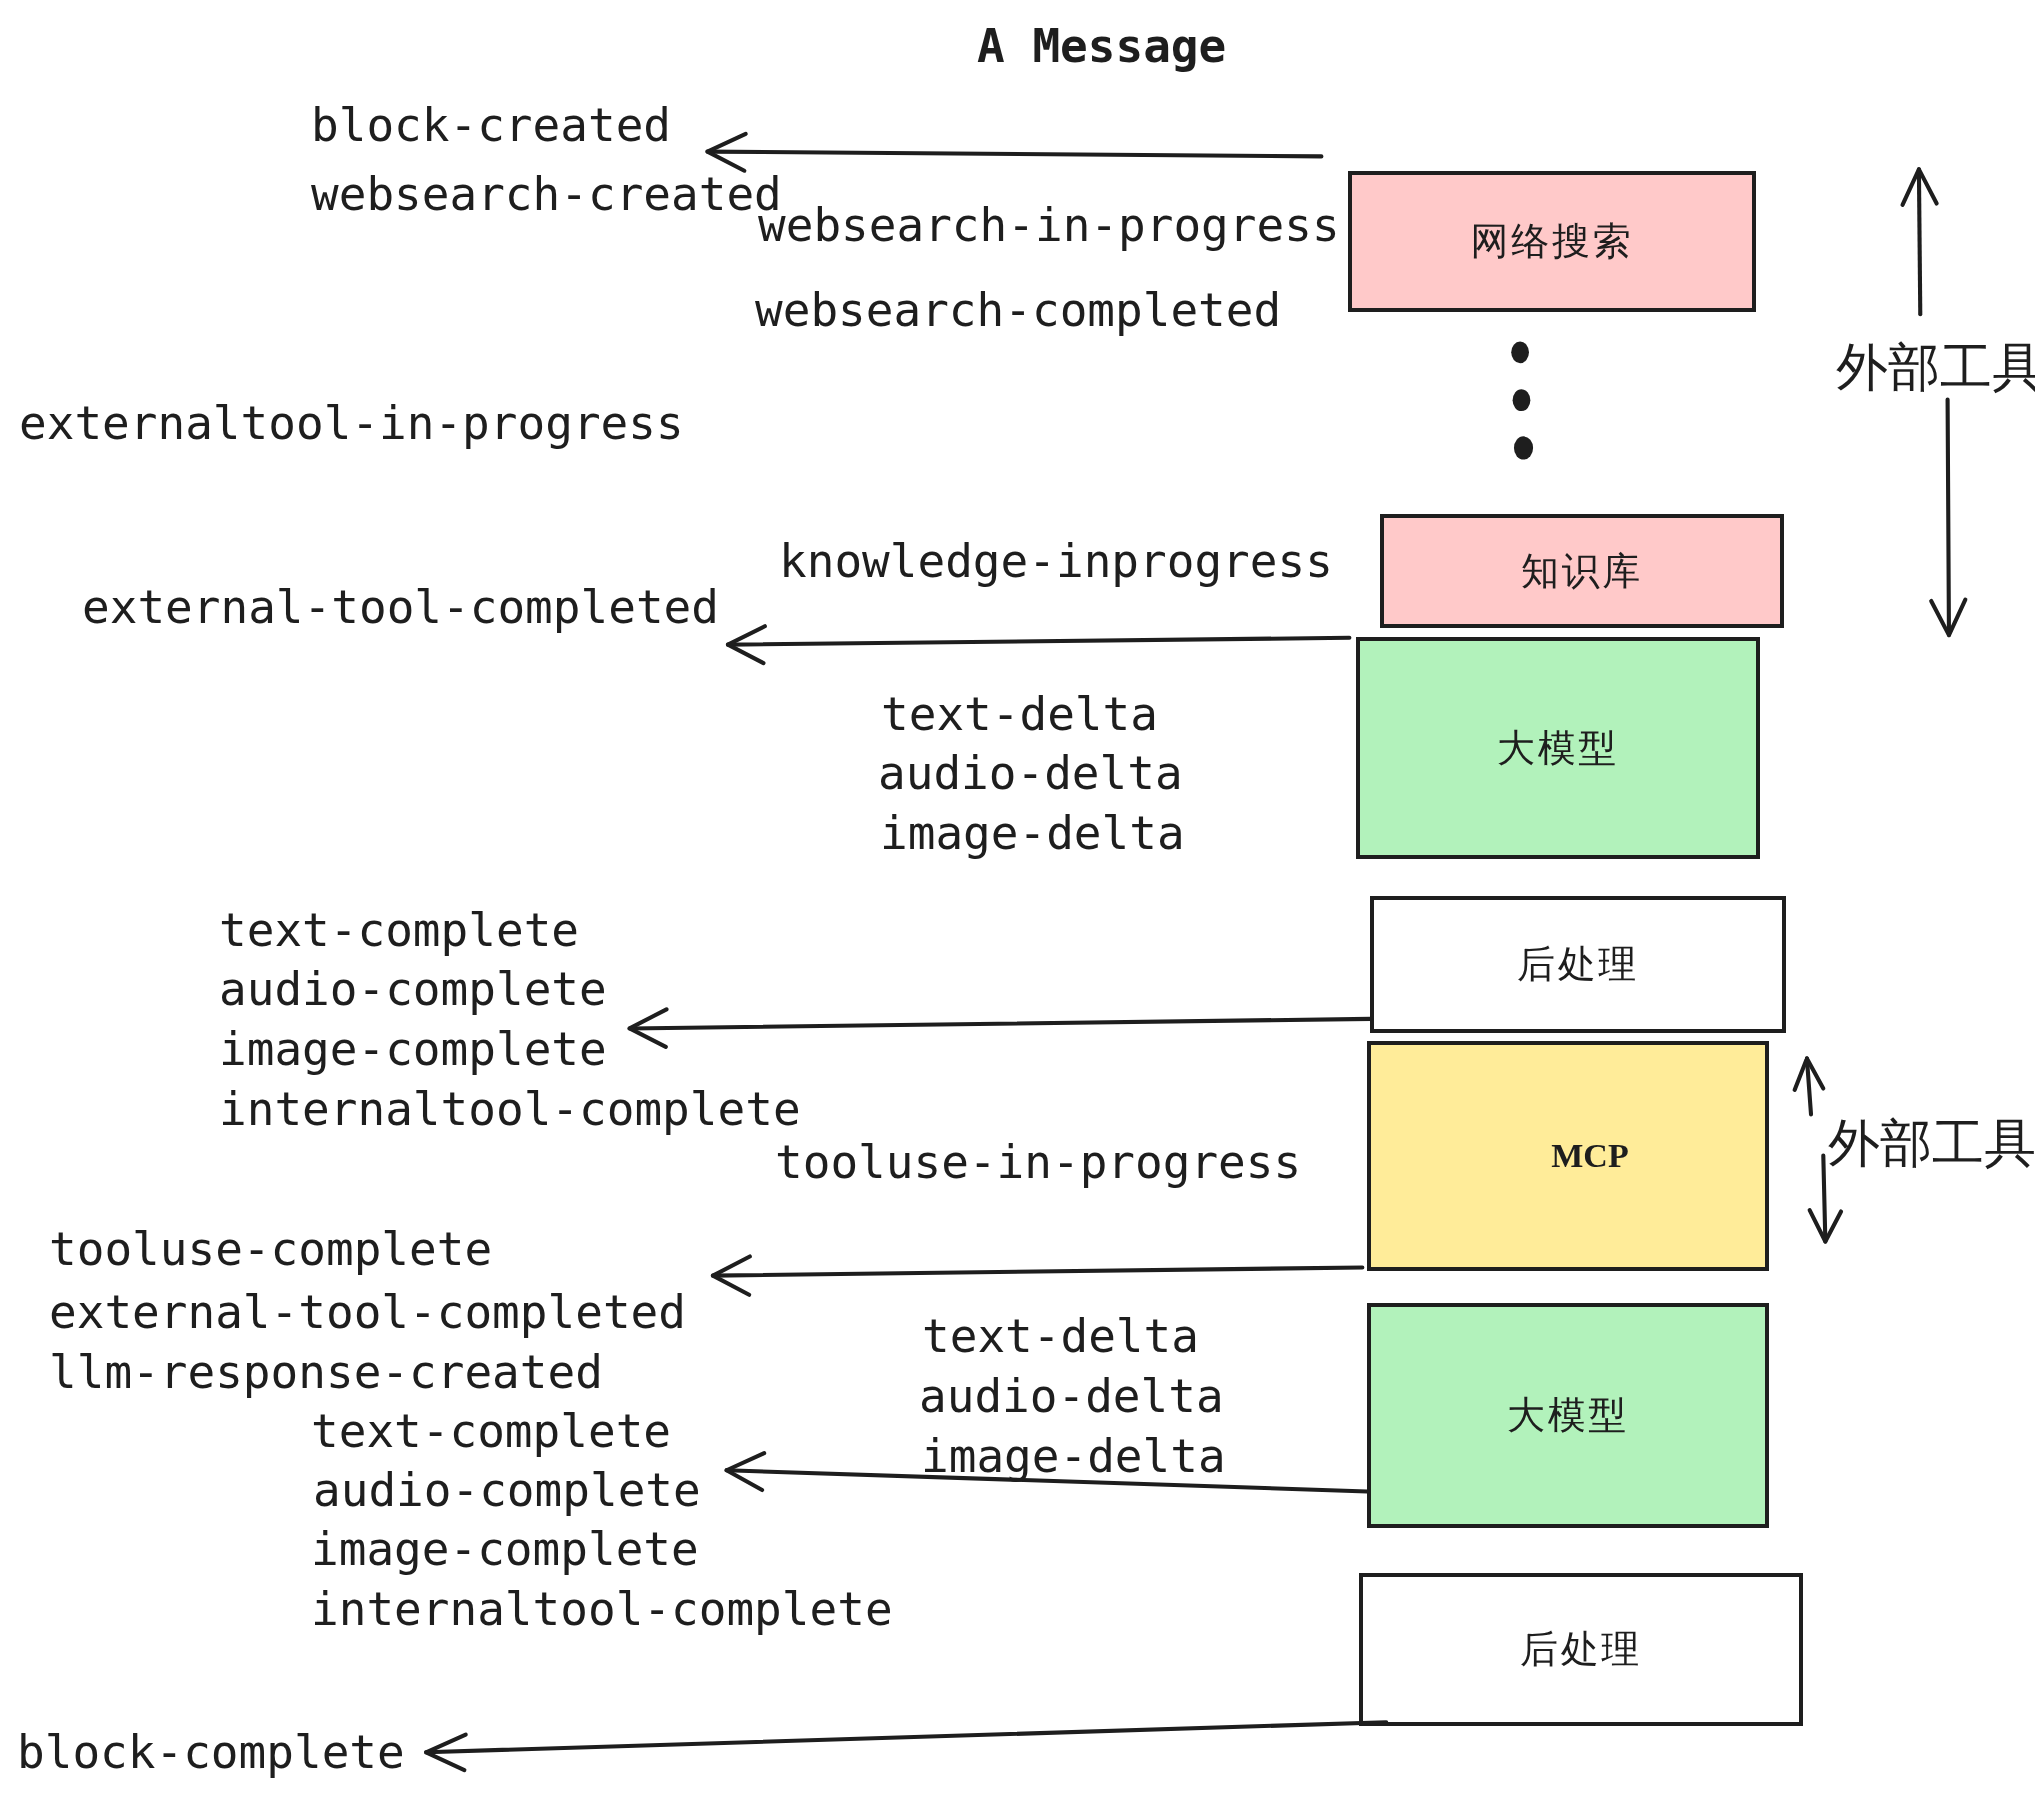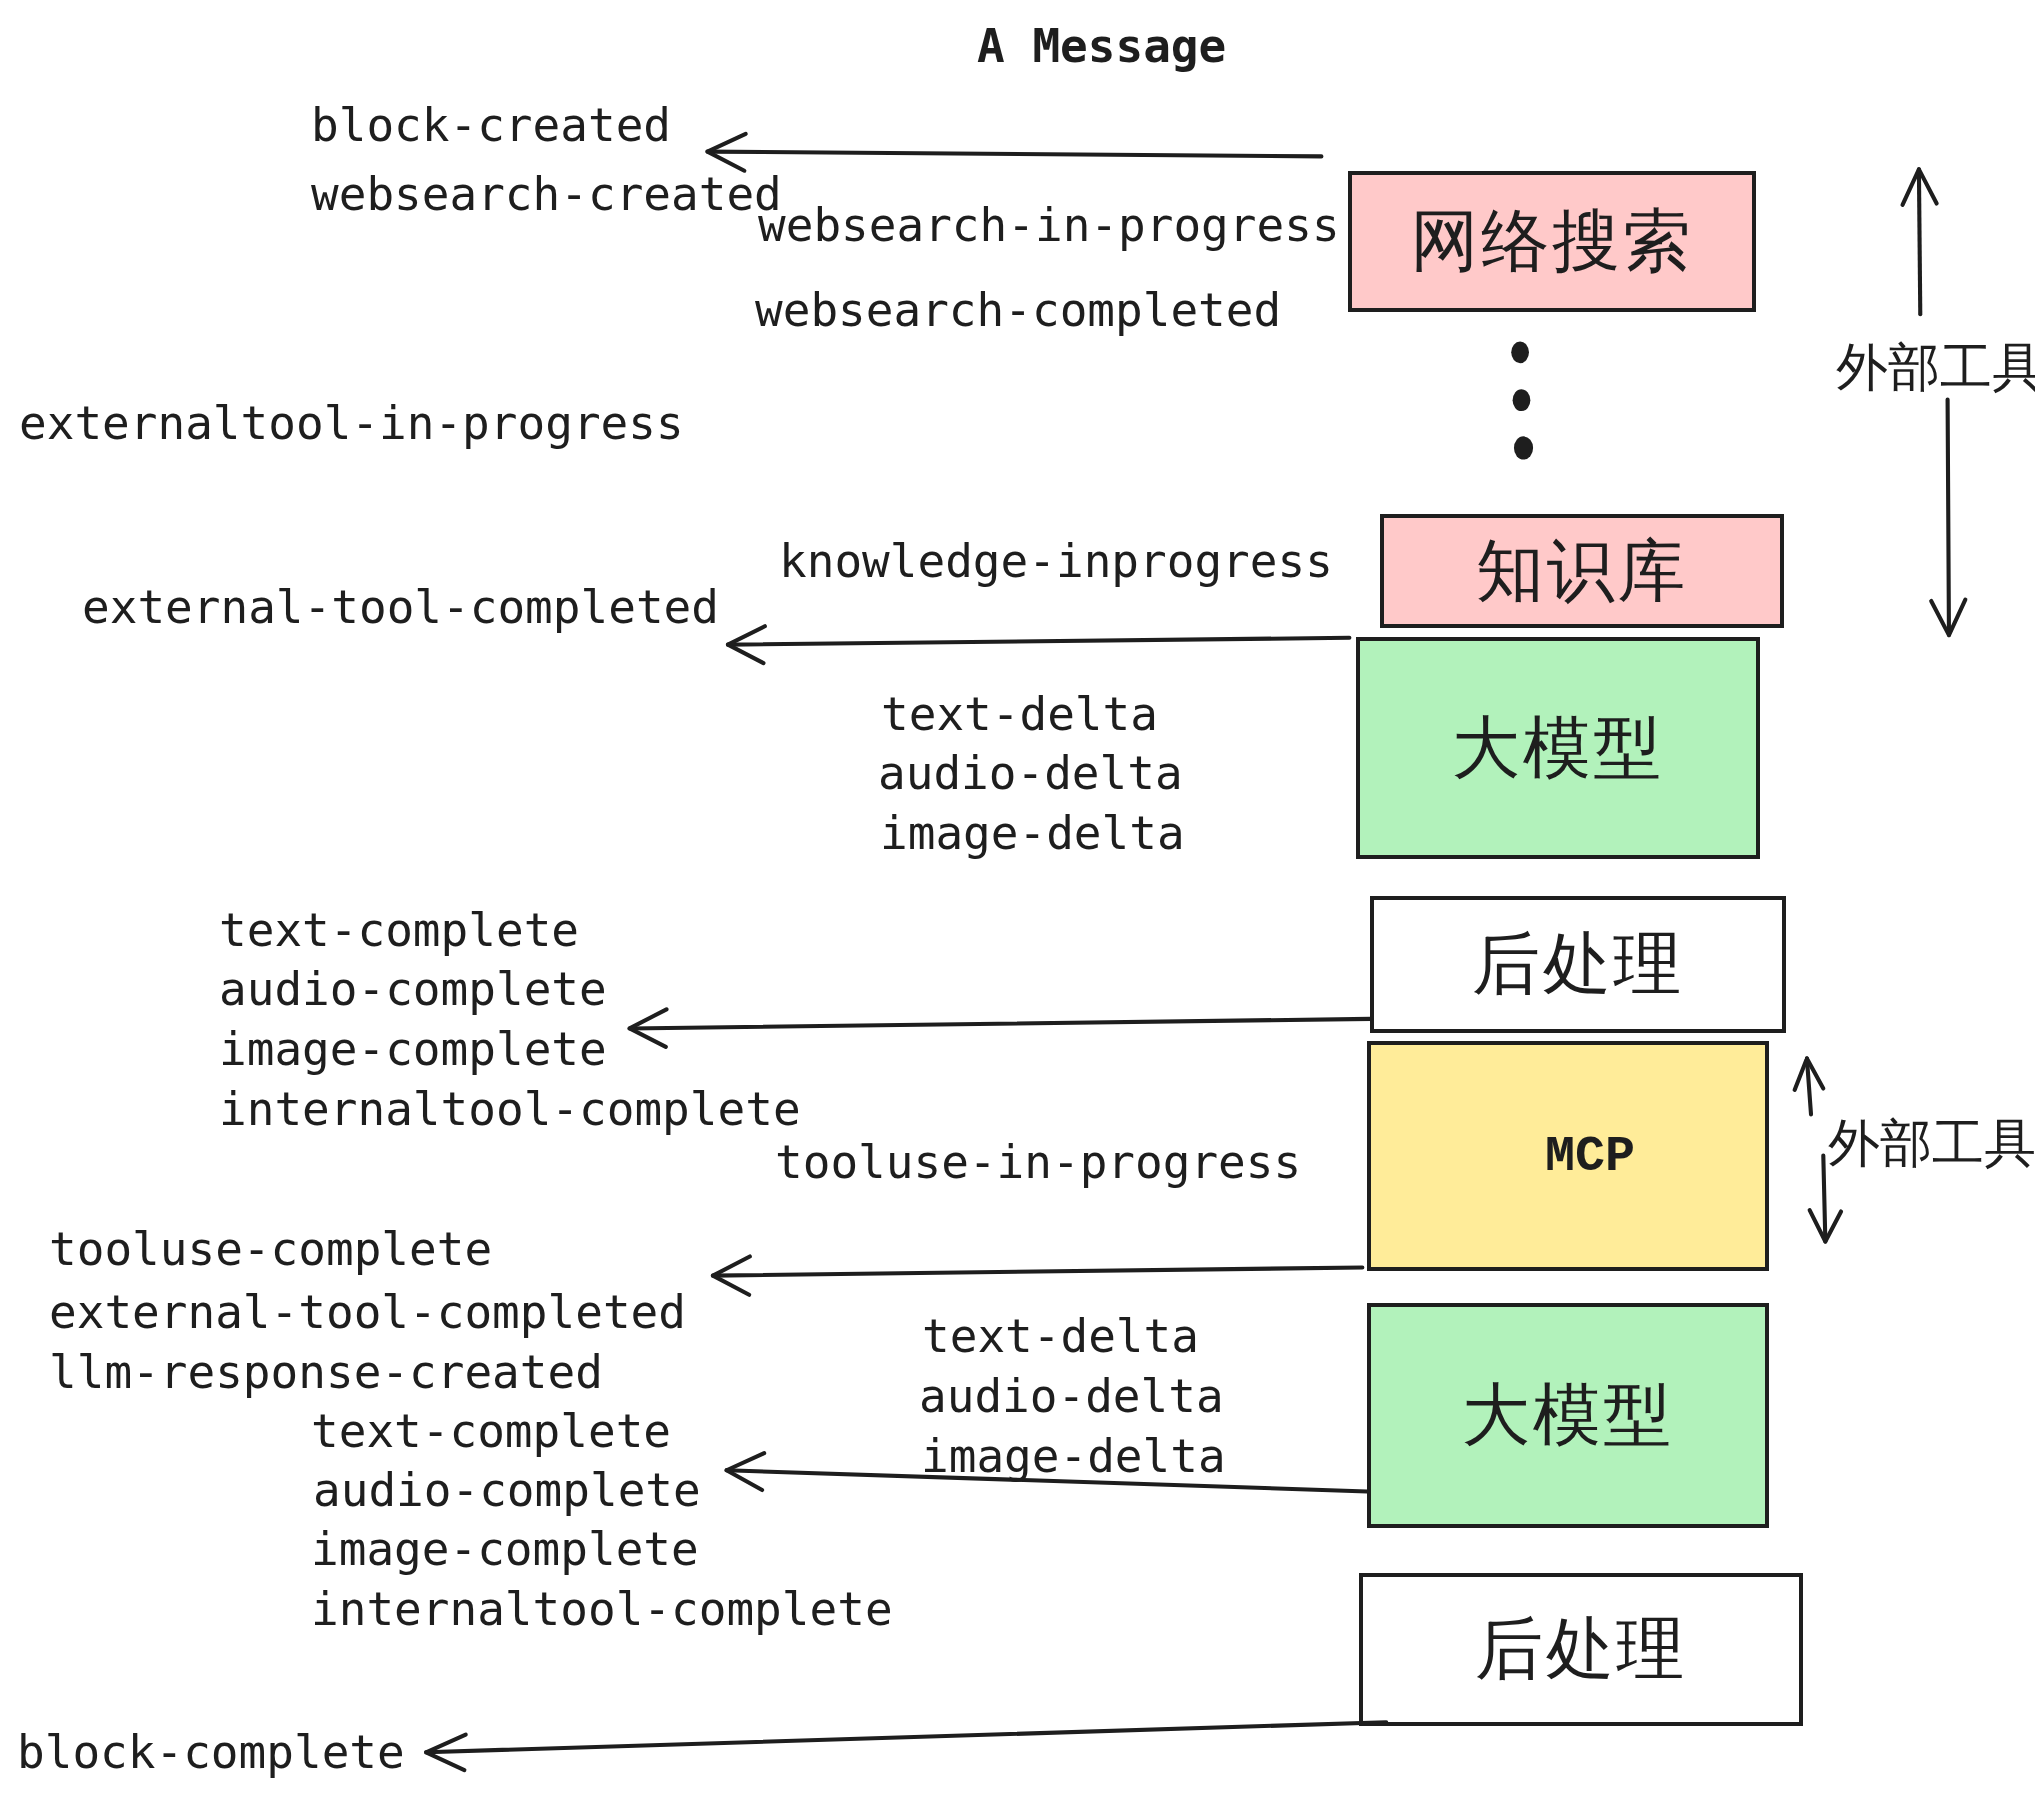--- a/index.html
+++ b/index.html
@@ -23,28 +23,28 @@
     font-size:46px;
     font-weight:700;
     white-space:nowrap;
   }
   .box{
     position:absolute;
     border:4.1px solid #1e1e1e;
     display:flex;align-items:center;justify-content:center;
     box-sizing:border-box;
     font-family:Liberation Serif, serif;
-    font-size:68px;
+    font-size:38px;
     font-weight:500;
     letter-spacing:2.7px;
     color:#1e1e1e;
   }
   .box.mcp-font{
-    font-family:Liberation Mono, monospace;
-    font-size:50px;font-weight:700;letter-spacing:0;padding-left:44px;
+    font-family:Liberation Serif, serif;
+    font-size:34px;font-weight:700;letter-spacing:0;padding-left:44px;
   }
   .side-label{
     position:absolute;
     font-family:"Liberation Sans","DejaVu Sans",sans-serif;
     font-size:52px;
     font-weight:500;
     white-space:nowrap;
     color:#1e1e1e;
   }
   svg.overlay{position:absolute;left:0;top:0;width:2035px;height:1796px;pointer-events:none;}

